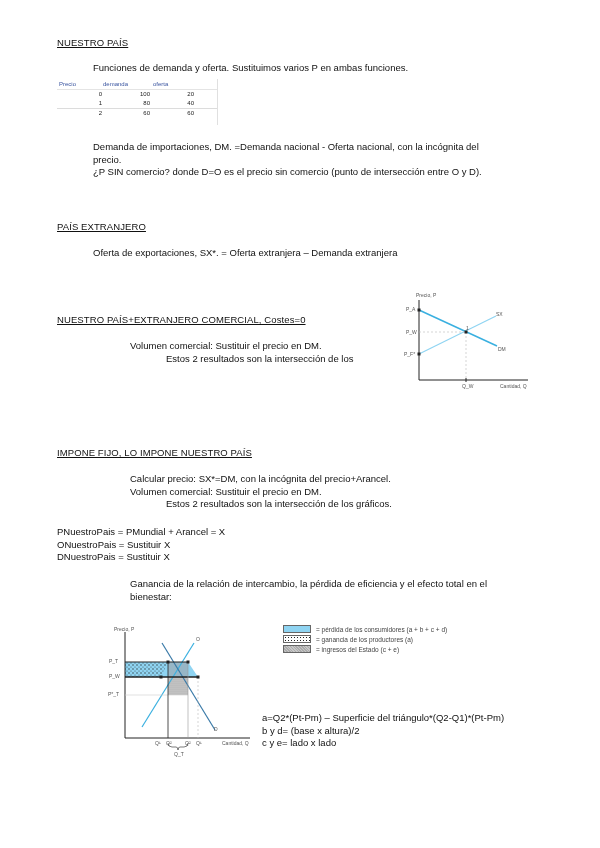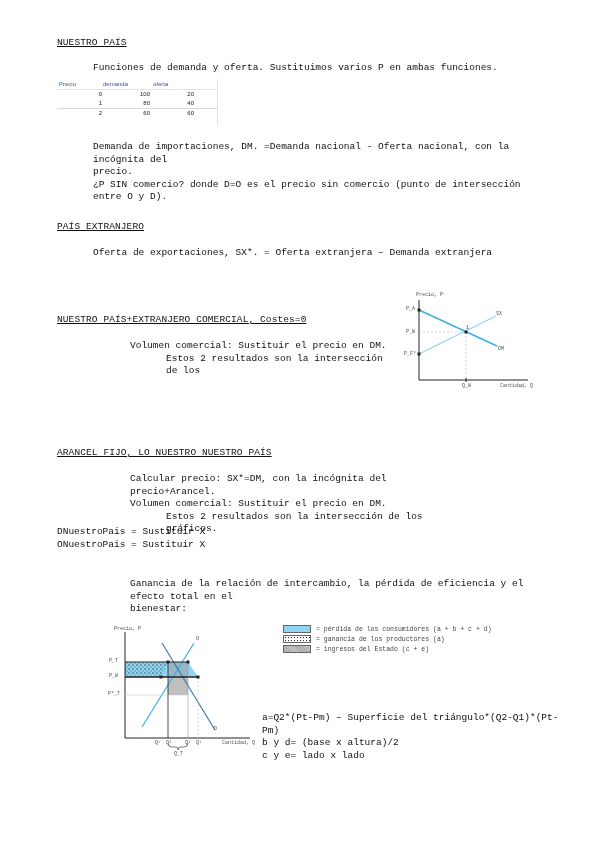--- a/index.html
+++ b/index.html
@@ -1,18 +1,18 @@
 <!DOCTYPE html>
 <html><head>
 <meta charset="utf-8">
 <style>
   html, body { margin: 0; padding: 0; background: #ffffff; }
   body { width: 600px; height: 848px; position: relative; overflow: hidden;
          font-family: "Liberation Sans", sans-serif; color: #111; }
-  .abs { position: absolute; font-family: Liberation Mono, monospace; }
+  .abs { position: absolute; }
   .heading { font-size: 9.5px; text-decoration: underline; letter-spacing: 0.1px; }
   .para { font-size: 9.5px; line-height: 12.5px; }
   .tbl { position: absolute; left: 57px; top: 79px; width: 160px; font-size: 6px; color: #222; }
   .tbl .hdr { display: flex; color: #3a55a0; height: 10px; line-height: 10px; border-bottom: 1px solid #e4e4e4; }
   .tbl .row { display: flex; height: 9px; line-height: 9px; }
   .tbl .row.sep { border-bottom: 1px solid #dcdcdc; }
   .tbl .c1 { width: 45px; text-align: right; }
   .tbl .c2 { width: 48px; text-align: right; }
   .tbl .c3 { width: 44px; text-align: right; }
   .tbl .h1 { width: 40px; text-align: left; padding-left: 2px; }
@@ -87,30 +87,31 @@
   <span class="abs" style="left:6px; top:14px; font-size:5px; color:#555;">P_A</span>
   <span class="abs" style="left:6px; top:37px; font-size:5px; color:#555;">P_W</span>
   <span class="abs" style="left:4px; top:59px; font-size:5px; color:#555;">P_F*</span>
   <span class="abs" style="left:96px; top:19px; font-size:5px; color:#555;">SX</span>
   <span class="abs" style="left:98px; top:54px; font-size:5px; color:#555;">DM</span>
   <span class="abs" style="left:66px; top:33px; font-size:5px; color:#555;">1</span>
   <span class="abs" style="left:62px; top:91px; font-size:5px; color:#555;">Q_W</span>
   <span class="abs" style="left:100px; top:91px; font-size:5px; color:#555;">Cantidad, Q</span>
 </div>
 
-<div class="abs heading" style="left:57px; top:447px;">ARANCEL FIJO, LO NUESTRO NUESTRO PAÍS</div>
+<div class="abs heading" style="left:57px; top:447px;">IMPONE FIJO, LO IMPONE NUESTRO PAÍS</div>
 <div class="abs para" style="left:130px; top:473px; width:330px;">
   <div>Calcular precio: SX*=DM, con la incógnita del precio+Arancel.</div>
   <div>Volumen comercial: Sustituir el precio en DM.</div>
   <div style="padding-left:36px;">Estos 2 resultados son la intersección de los gráficos.</div>
 </div>
 
 <div class="abs para" style="left:57px; top:526px;">
+  <div>PNuestroPais = PMundial + Arancel = X</div>
+  <div>ONuestroPais = Sustituir X</div>
   <div>DNuestroPais = Sustituir X</div>
-  <div>ONuestroPais = Sustituir X</div>
 </div>
 
 <div class="abs para" style="left:130px; top:578px; width:410px;">
   <div>Ganancia de la relación de intercambio, la pérdida de eficiencia y el efecto total en el</div>
   <div>bienestar:</div>
 </div>
 
 <div class="abs" style="left:283px; top:624px;">
   <div class="legend-item">
     <span class="swatch sw-blue"></span>

